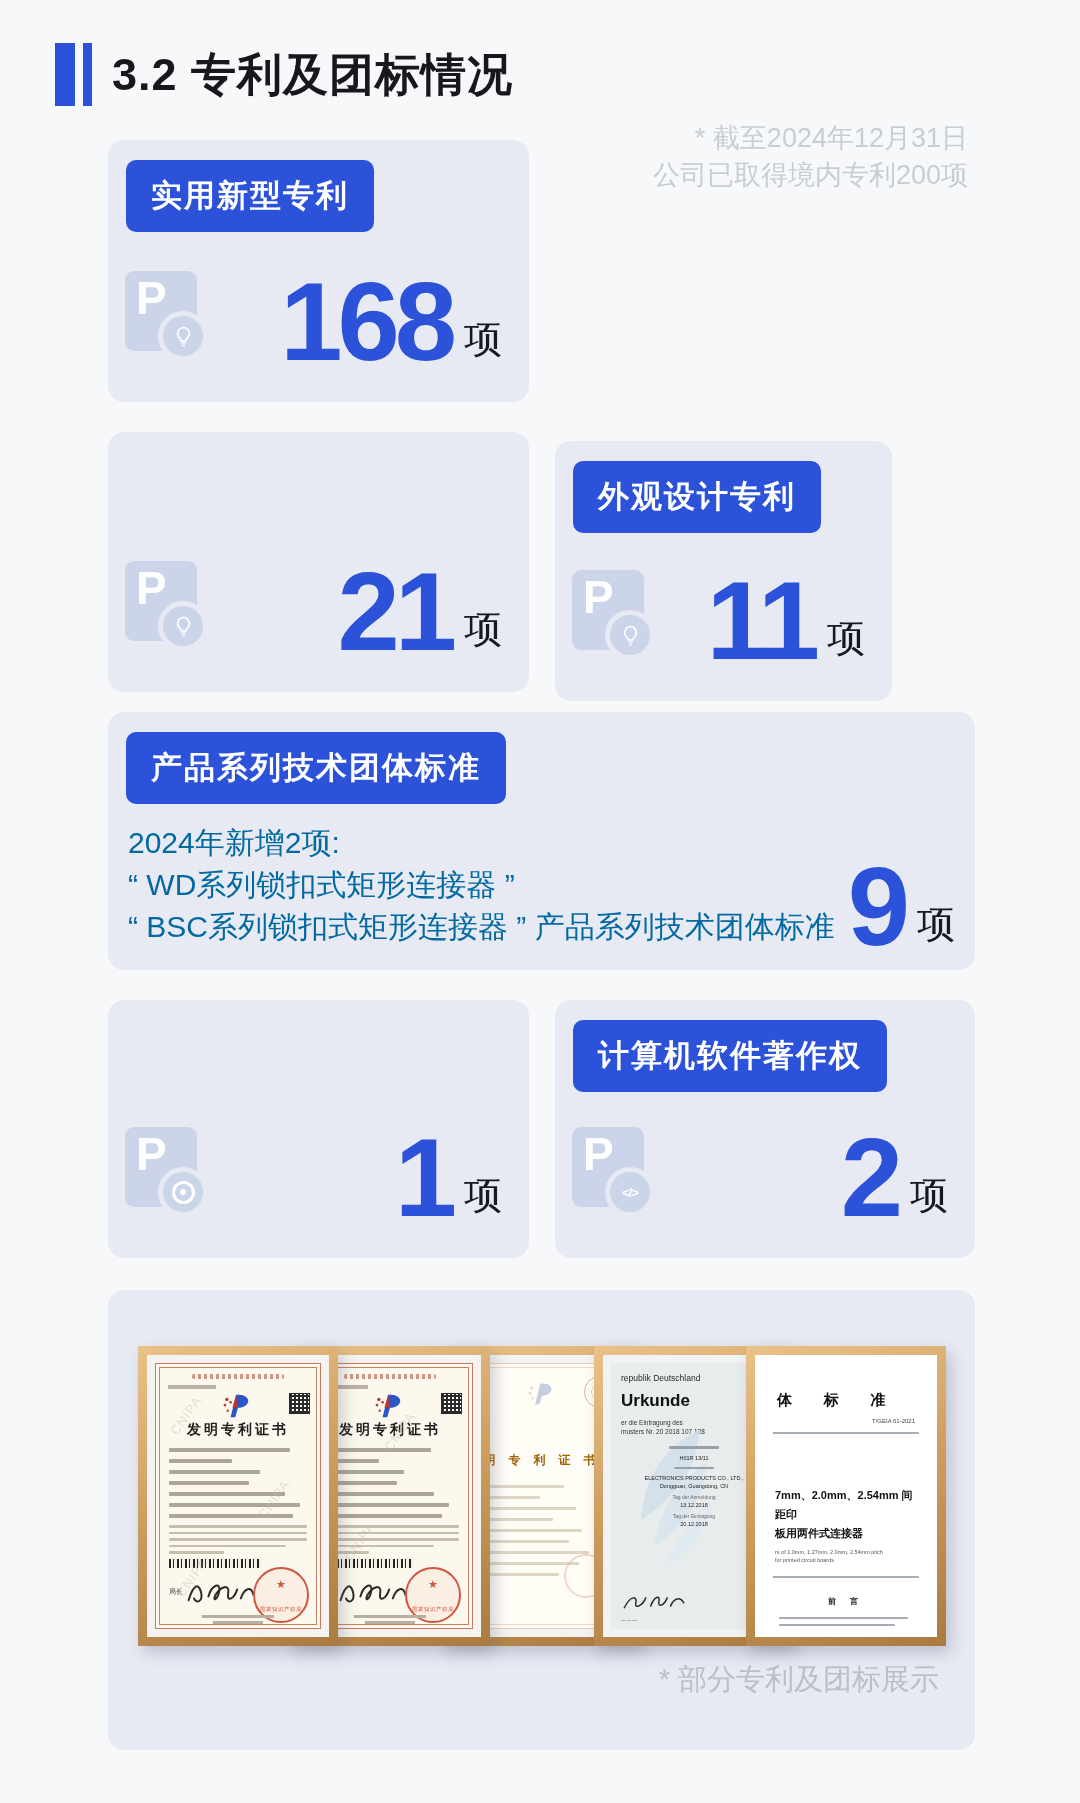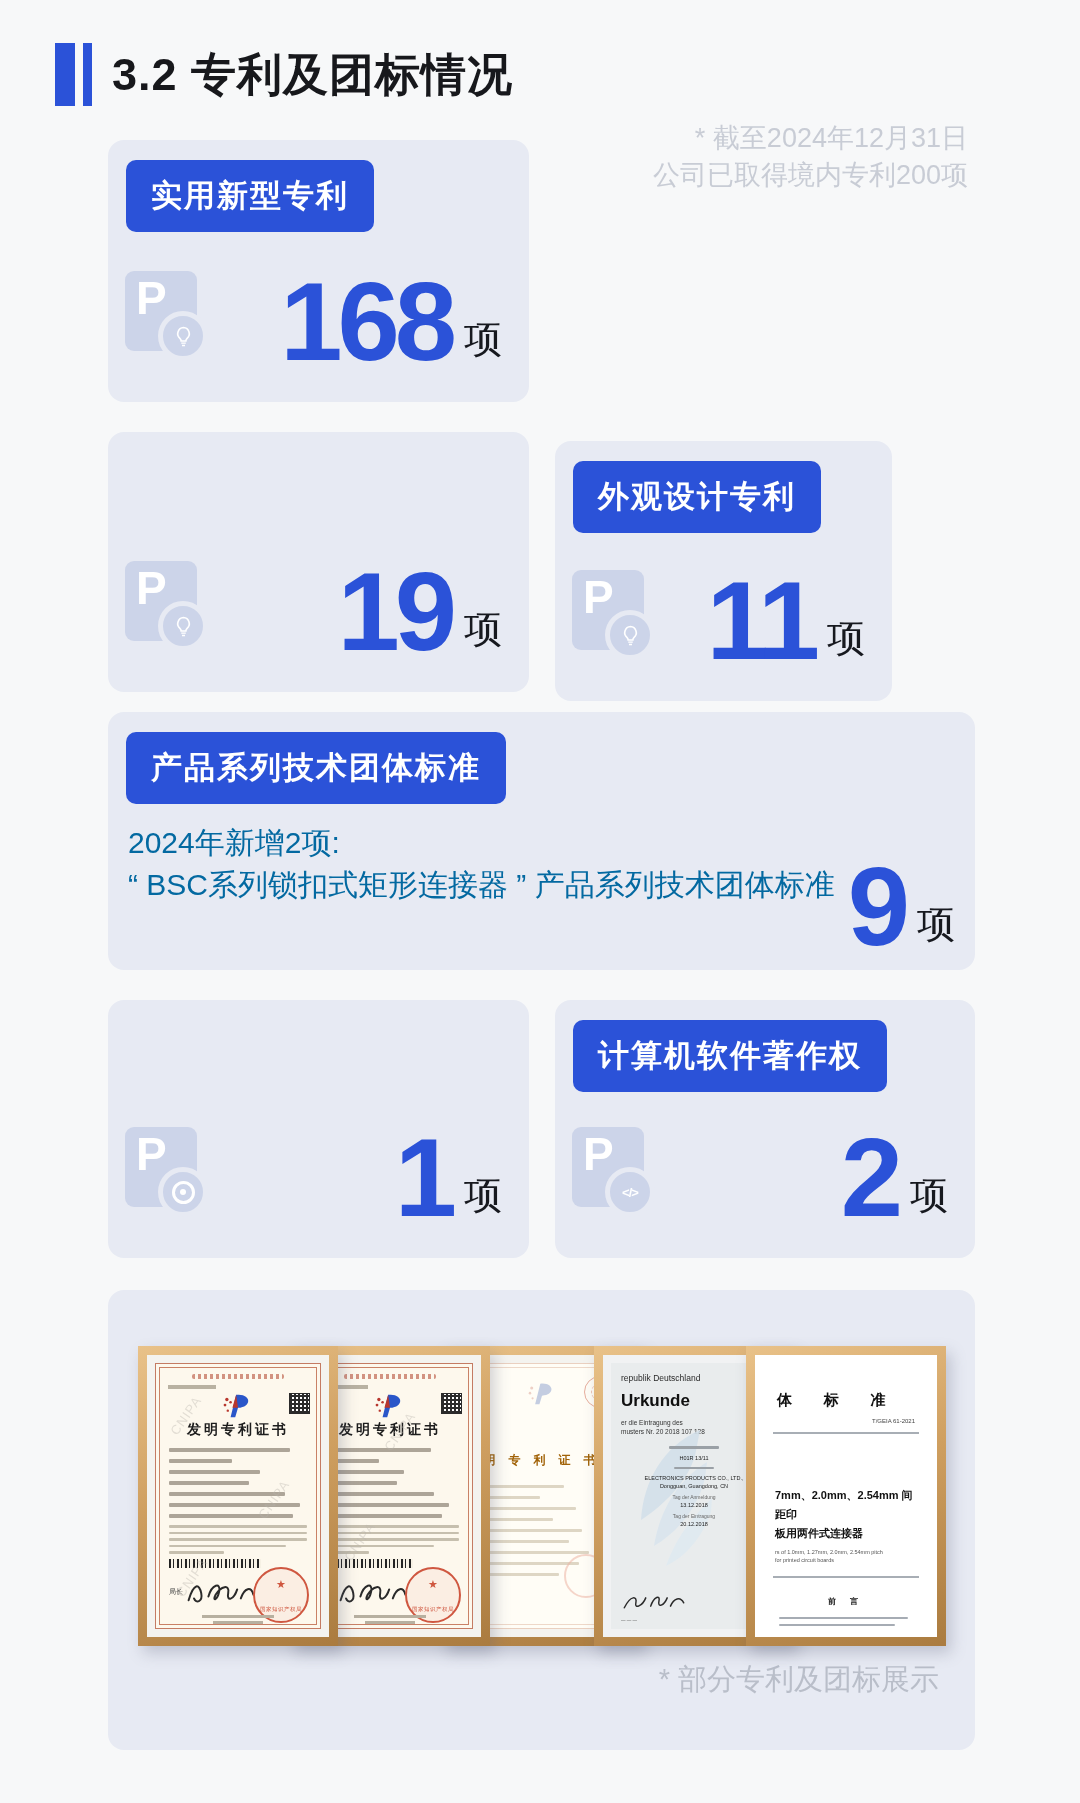--- a/index.html
+++ b/index.html
@@ -178,21 +178,21 @@
             <span class="p">P</span>
           </div>
         <div class="sub">
           <svg width="19" height="21" viewBox="0 0 20 22">
             <path d="M10 1.5 a6.5 6.5 0 0 1 3.8 11.4 c-1 .9-1.3 1.9-1.3 2.9 h-5 c0-1-.3-2-1.3-2.9 A6.5 6.5 0 0 1 10 1.5 Z" fill="none" stroke="#fff" stroke-width="1.7"></path>
             <path d="M7.6 18 h4.8 M8.4 20.4 h3.2" stroke="#fff" stroke-width="1.5"></path>
           </svg>
         </div>
       </div>
       <div class="statgroup">
-        <div class="num">19</div>
+        <div class="num">21</div>
         <div class="unit">项</div>
       </div>
     </div>
   </div>
 
   <div class="card c3">
     <div class="badge">外观设计专利</div>
     <div class="statrow">
       <div class="picon">
         <div class="doc">
@@ -209,20 +209,21 @@
         <div class="num">11</div>
         <div class="unit">项</div>
       </div>
     </div>
   </div>
 
   <div class="card c4">
     <div class="badge auto">产品系列技术团体标准</div>
     <div class="c4-lines">
       <div>2024年新增2项:</div>
+      <div>“ WD系列锁扣式矩形连接器 ”</div>
       <div>“ BSC系列锁扣式矩形连接器 ” 产品系列技术团体标准</div>
     </div>
     <div class="c4-stat">
       <div class="num">9</div>
       <div class="unit">项</div>
     </div>
   </div>
 
   <div class="card c5">
     <div class="statrow">

